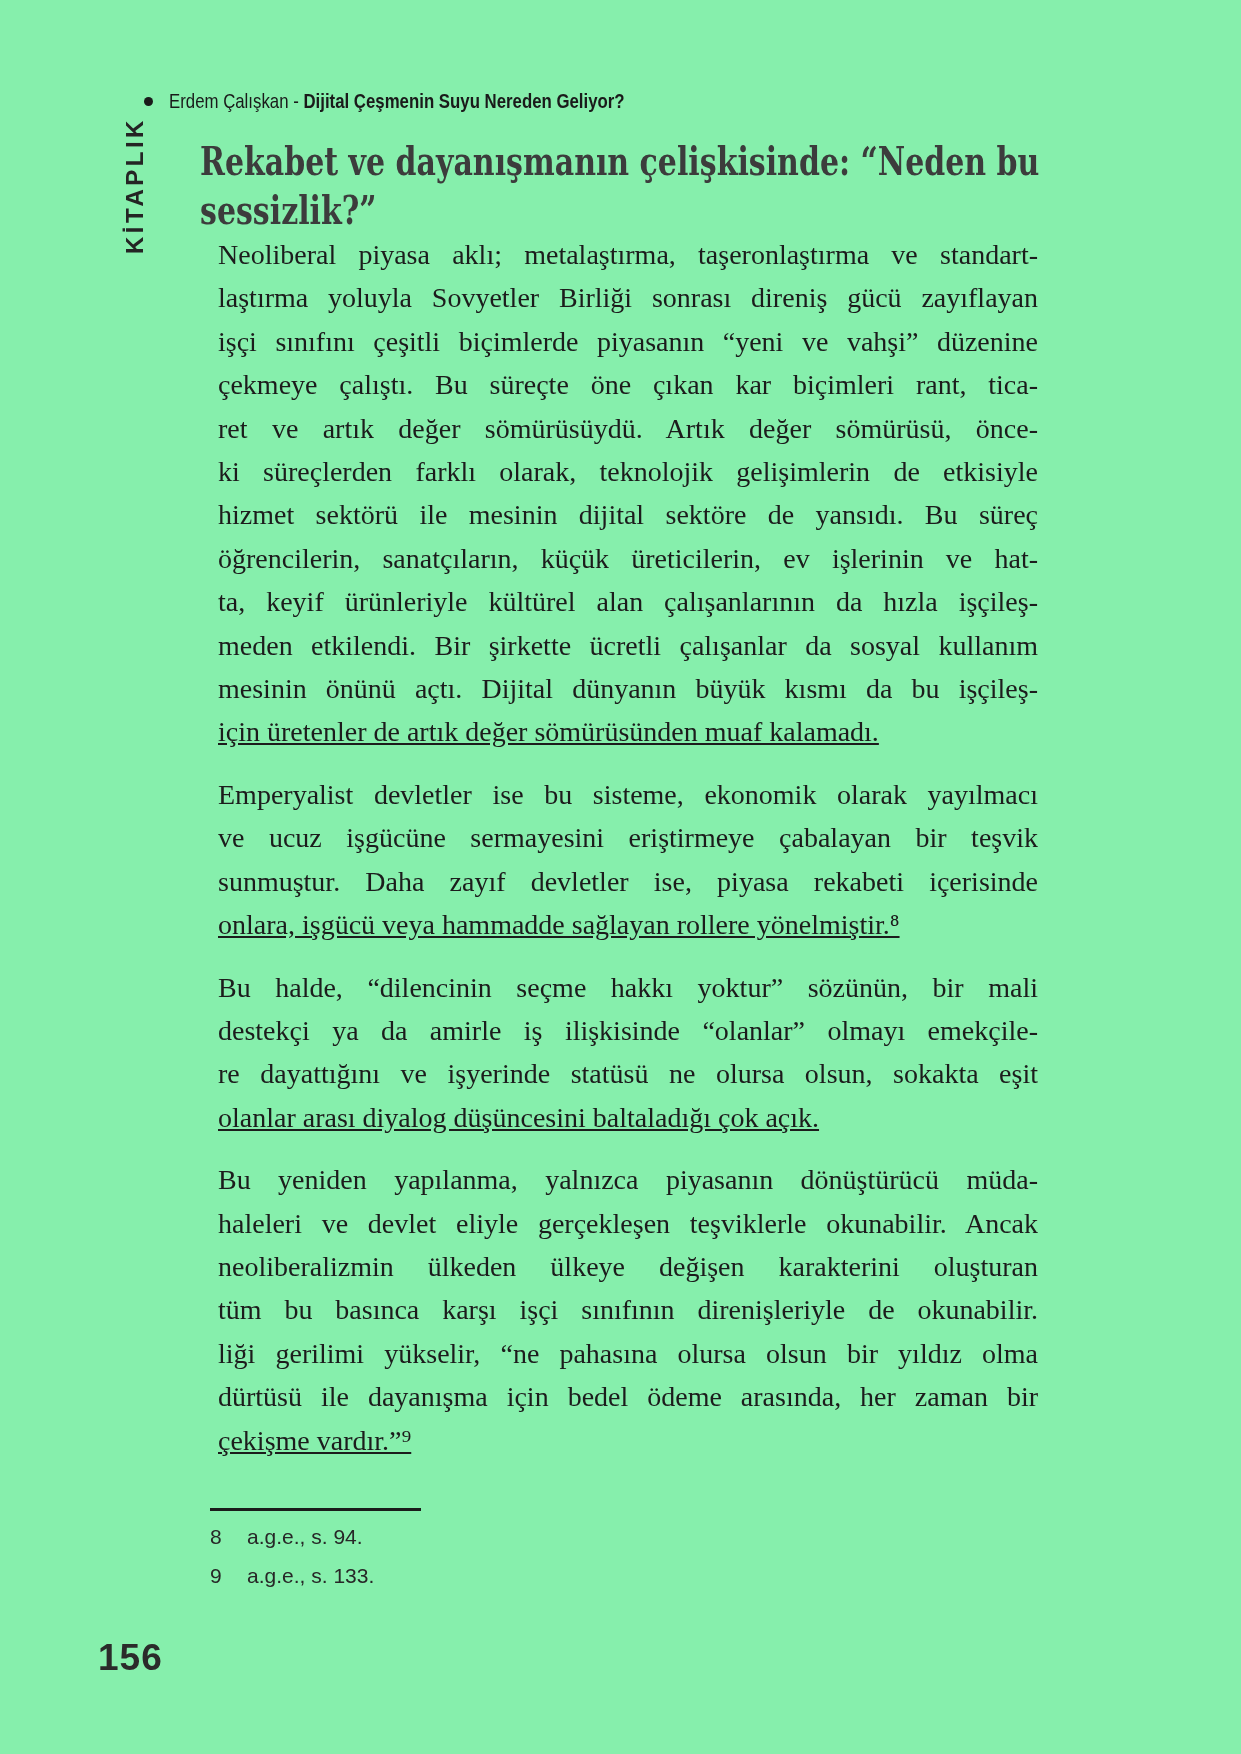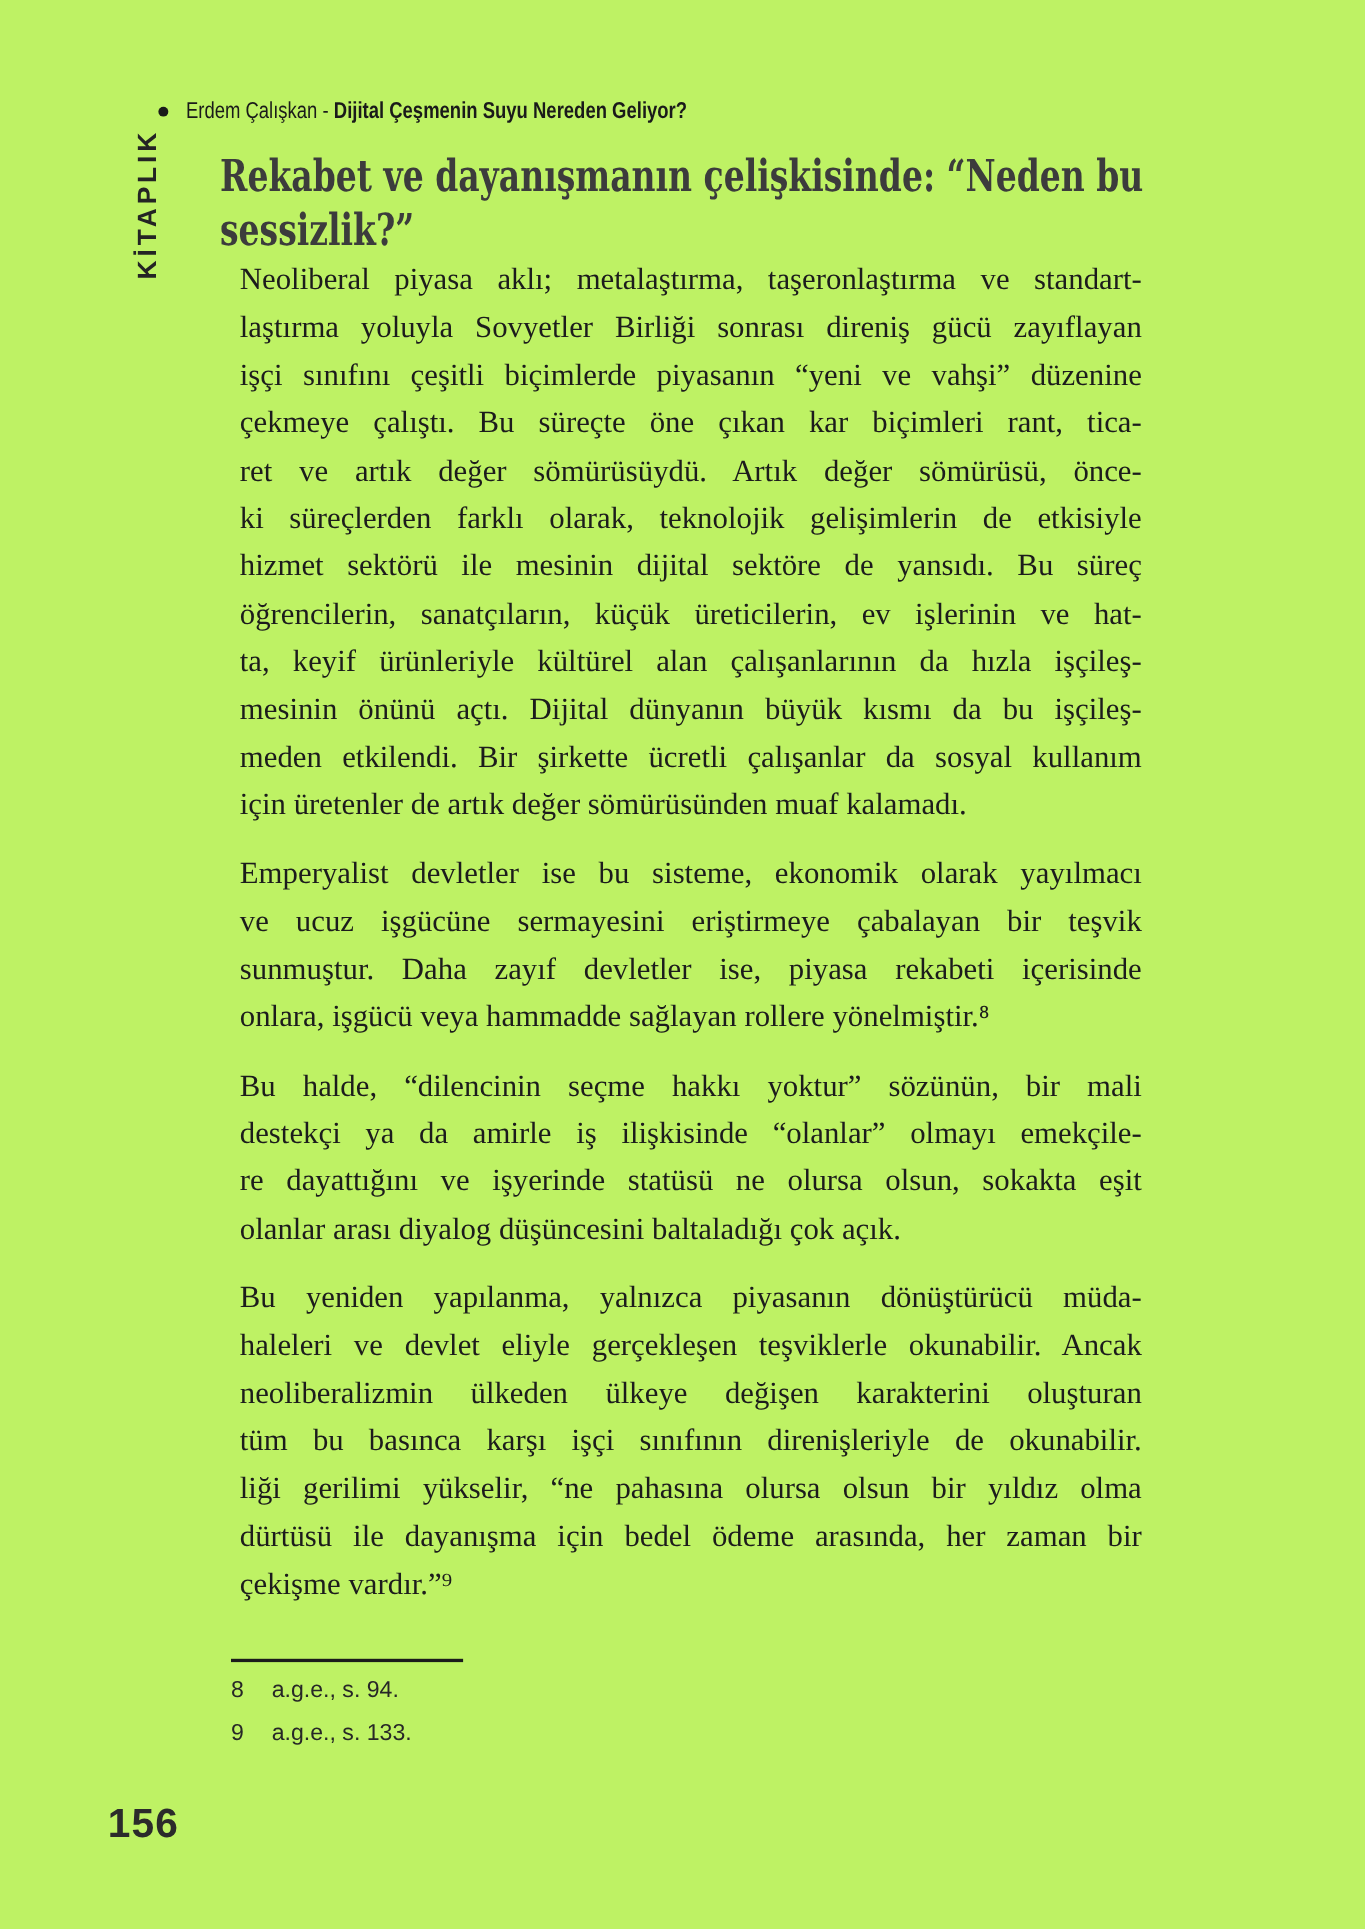--- a/index.html
+++ b/index.html
@@ -3,21 +3,21 @@
 <meta charset="utf-8">
 <style>
   html, body { margin: 0; padding: 0; }
   body {
     width: 1241px; height: 1754px;
     background: #ffffff;
     position: relative;
     overflow: hidden;
     font-family: "Liberation Serif", "DejaVu Serif", serif;
   }
-  .page { position: absolute; inset: 0; background: #bef264; }
+  .page { position: absolute; inset: 0; background: #86efac; }
 
   
   .running-header {
     position: absolute; left: 144px; top: 89px;
     display: flex; align-items: center; height: 24px;
   }
   .bullet {
     width: 9px; height: 9px; border-radius: 50%;
     background: #1a1a1a; margin-right: 16px; flex: 0 0 auto;
   }
@@ -47,21 +47,21 @@
   }
   .h-line { white-space: nowrap; transform: scaleX(0.75); transform-origin: 0 0; }
 
   
   .body-text {
     position: absolute; left: 218px; top: 233px; width: 820px;
     font-size: 28px; line-height: 43.4px; color: #1c1c1c;
   }
   .para + .para { margin-top: 19px; }
   .line { text-align: justify; text-align-last: justify; }
-  .line.para-last { text-align-last: left; }
+  .line.para-last { text-align-last: left; text-decoration: underline; }
 
   
   .footnotes {
     position: absolute; left: 210px; top: 1508px;
     font-family: "Liberation Sans", "DejaVu Sans", sans-serif;
     font-size: 21px; color: #272727;
   }
   .fn-rule { width: 211px; height: 3px; background: #1b1b1b; margin-bottom: 11px; }
   .footnote { display: flex; line-height: 29px; margin-bottom: 10px; }
   .fn-num { width: 37px; flex: 0 0 auto; }
@@ -95,22 +95,22 @@
       <div class="para">
         <div class="line">Neoliberal piyasa aklı; metalaştırma, taşeronlaştırma ve standart-</div>
         <div class="line">laştırma yoluyla Sovyetler Birliği sonrası direniş gücü zayıflayan</div>
         <div class="line">işçi sınıfını çeşitli biçimlerde piyasanın “yeni ve vahşi” düzenine</div>
         <div class="line">çekmeye çalıştı. Bu süreçte öne çıkan kar biçimleri rant, tica-</div>
         <div class="line">ret ve artık değer sömürüsüydü. Artık değer sömürüsü, önce-</div>
         <div class="line">ki süreçlerden farklı olarak, teknolojik gelişimlerin de etkisiyle</div>
         <div class="line">hizmet sektörü ile mesinin dijital sektöre de yansıdı. Bu süreç</div>
         <div class="line">öğrencilerin, sanatçıların, küçük üreticilerin, ev işlerinin ve hat-</div>
         <div class="line">ta, keyif ürünleriyle kültürel alan çalışanlarının da hızla işçileş-</div>
+        <div class="line">meden etkilendi. Bir şirkette ücretli çalışanlar da sosyal kullanım</div>
         <div class="line">mesinin önünü açtı. Dijital dünyanın büyük kısmı da bu işçileş-</div>
-        <div class="line">meden etkilendi. Bir şirkette ücretli çalışanlar da sosyal kullanım</div>
         <div class="line para-last">için üretenler de artık değer sömürüsünden muaf kalamadı.</div>
       </div>
       <div class="para">
         <div class="line">Emperyalist devletler ise bu sisteme, ekonomik olarak yayılmacı</div>
         <div class="line">ve ucuz işgücüne sermayesini eriştirmeye çabalayan bir teşvik</div>
         <div class="line">sunmuştur. Daha zayıf devletler ise, piyasa rekabeti içerisinde</div>
         <div class="line para-last">onlara, işgücü veya hammadde sağlayan rollere yönelmiştir.⁸</div>
       </div>
       <div class="para">
         <div class="line">Bu halde, “dilencinin seçme hakkı yoktur” sözünün, bir mali</div>

